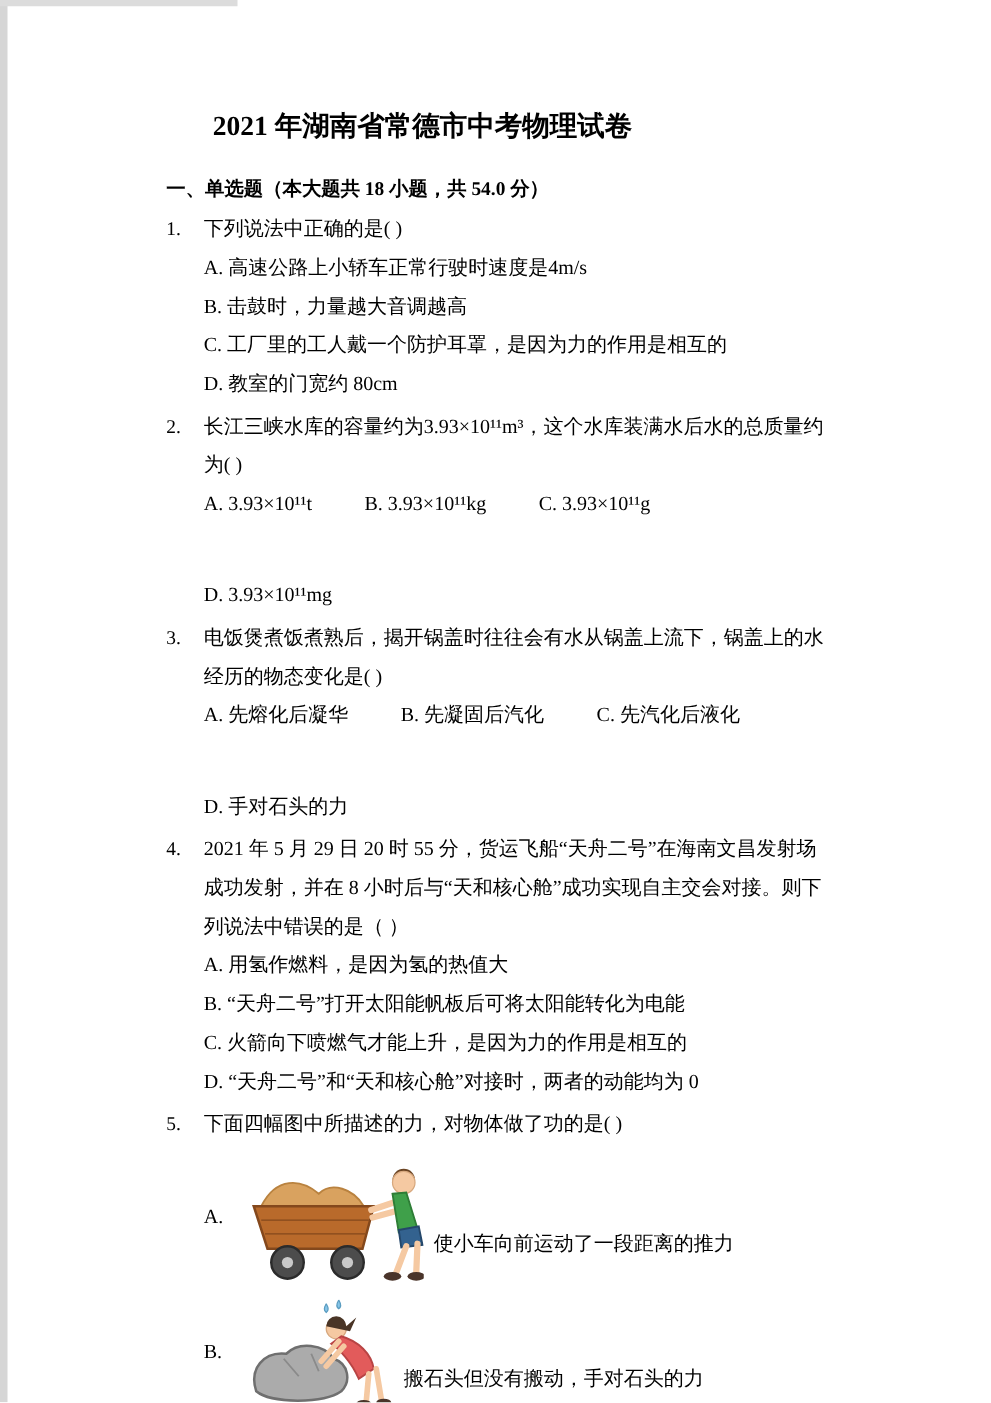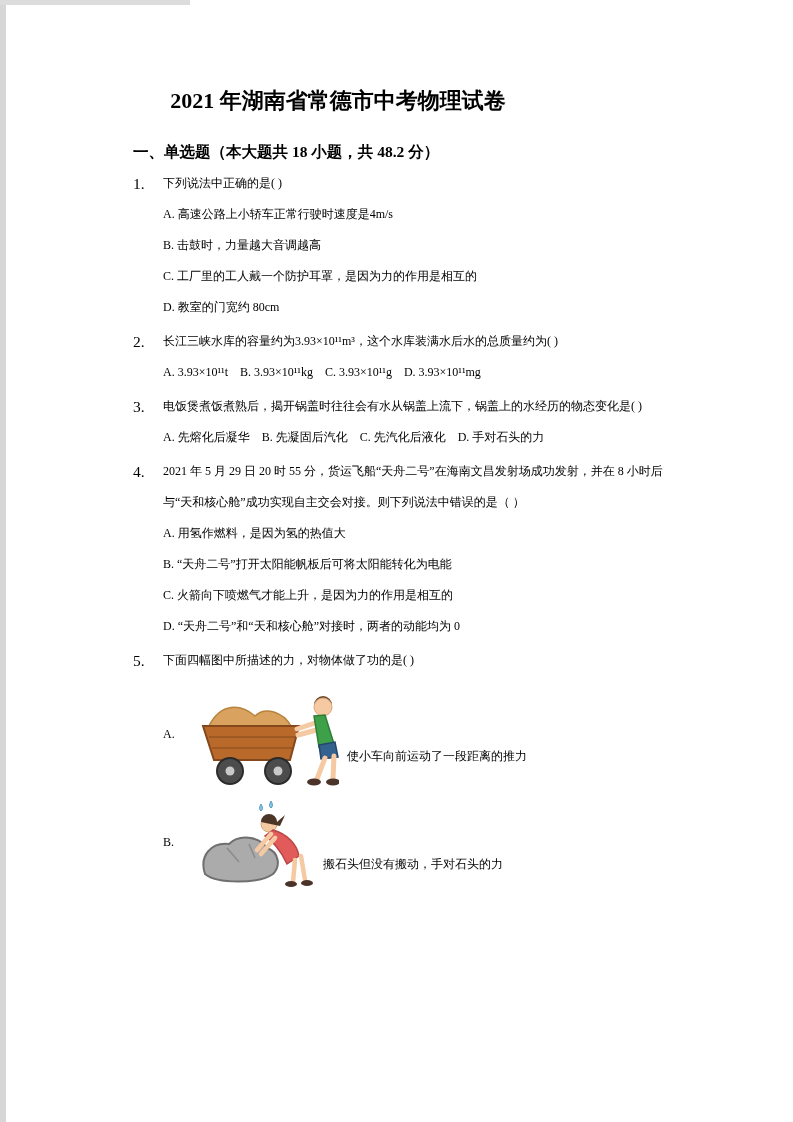--- a/index.html
+++ b/index.html
@@ -33,37 +33,37 @@
     font-size: 15.5px;
     font-weight: bold;
     line-height: 24px;
   }
   .questions { margin-left: 133px; width: 530px; }
   .question { display: flex; margin-bottom: 3px; }
   .qnum {
     flex: 0 0 30px; width: 30px;
     font-size: 15.5px; line-height: 31px;
   }
-  .qbody { flex: 1; font-size: 12px; line-height: 31px; }
-  .opts-inline { display: flex; flex-wrap: wrap; gap: 12px; text-align: right; }
+  .qbody { flex: 1; font-size: 16px; line-height: 31px; }
+  .opts-inline { display: flex; flex-wrap: wrap; gap: 42px; text-align: right; }
   .figure-row { display: flex; align-items: center; margin: 6px 0 10px 0; }
   .fig-label { flex: 0 0 34px; width: 34px; }
   .fig-caption { margin-left: 8px; margin-top: 45px; }
   .illus { display: block; }
 </style>
 </head>
 <body>
 
 <div class="page">
   <div class="edge-left"></div>
   <div class="edge-top"></div>
 
   <h1 class="title">2021 年湖南省常德市中考物理试卷</h1>
 
-  <div class="section-header">一、单选题（本大题共 18 小题，共 48.2 分）</div>
+  <div class="section-header">一、单选题（本大题共 18 小题，共 54.0 分）</div>
 
   <div class="questions">
 
     <div class="question">
       <div class="qnum">1.</div>
       <div class="qbody">
         <div>下列说法中正确的是( )</div>
         <div>A. 高速公路上小轿车正常行驶时速度是4m/s</div>
         <div>B. 击鼓时，力量越大音调越高</div>
         <div>C. 工厂里的工人戴一个防护耳罩，是因为力的作用是相互的</div>

